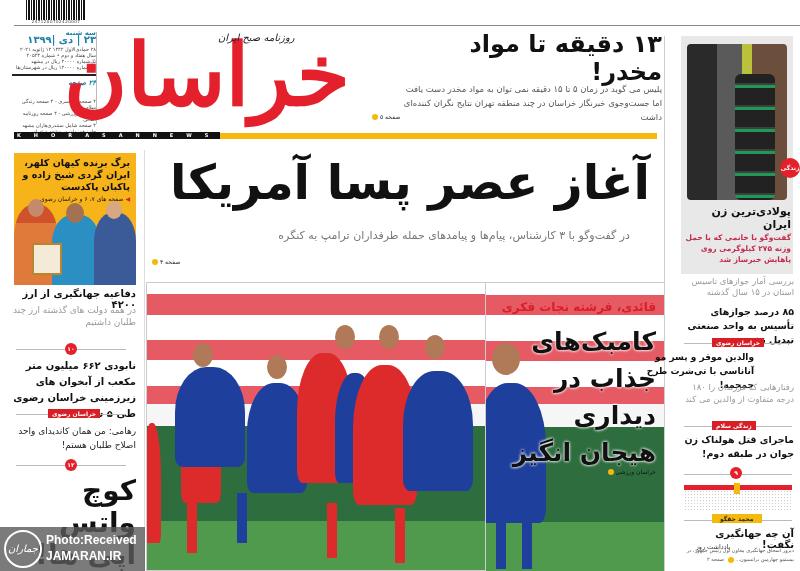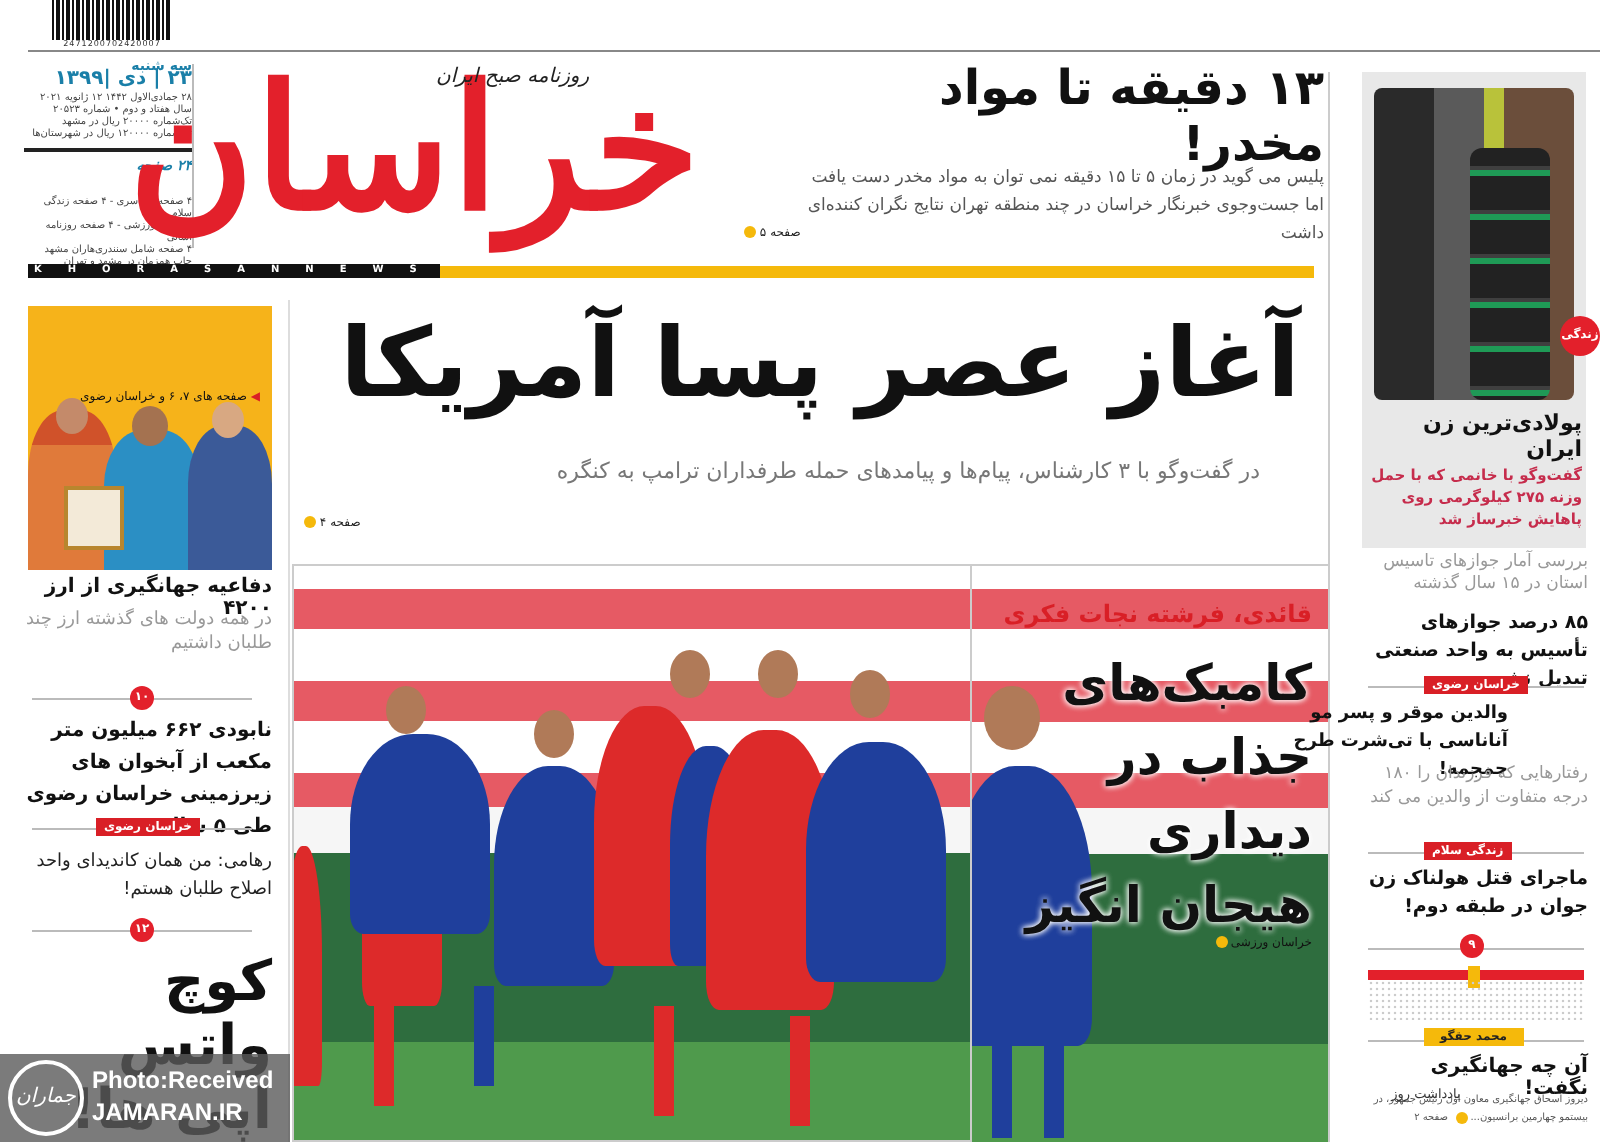--- a/index.html
+++ b/index.html
@@ -163,20 +163,21 @@
 <div class="abs p-main rtl" style="text-align:right">
   <div>در گفت‌وگو با ۳ کارشناس، پیام‌ها و پیامدهای حمله طرفداران ترامپ به کنگره</div>
 </div>
 <div class="abs ref-main rtl">
   <span>صفحه ۴</span>
   <span class="ref-dot"></span>
 </div>
 
 <div class="abs lc-rule"></div>
 <div class="abs promo">
+  <div class="promo-title rtl">برگ برنده کیهان کلهر، ایران گردی شیخ زاده و پاکبان پاکدست</div>
   <div class="promo-ref rtl">
     <span class="arr">◀</span>
     <span>صفحه های ۷، ۶ و خراسان رضوی</span>
   </div>
   <div class="person p1"></div>
   <div class="p1h"></div>
   <div class="person p2"></div>
   <div class="p2h"></div>
   <div class="person p3"></div>
   <div class="p3h"></div>

